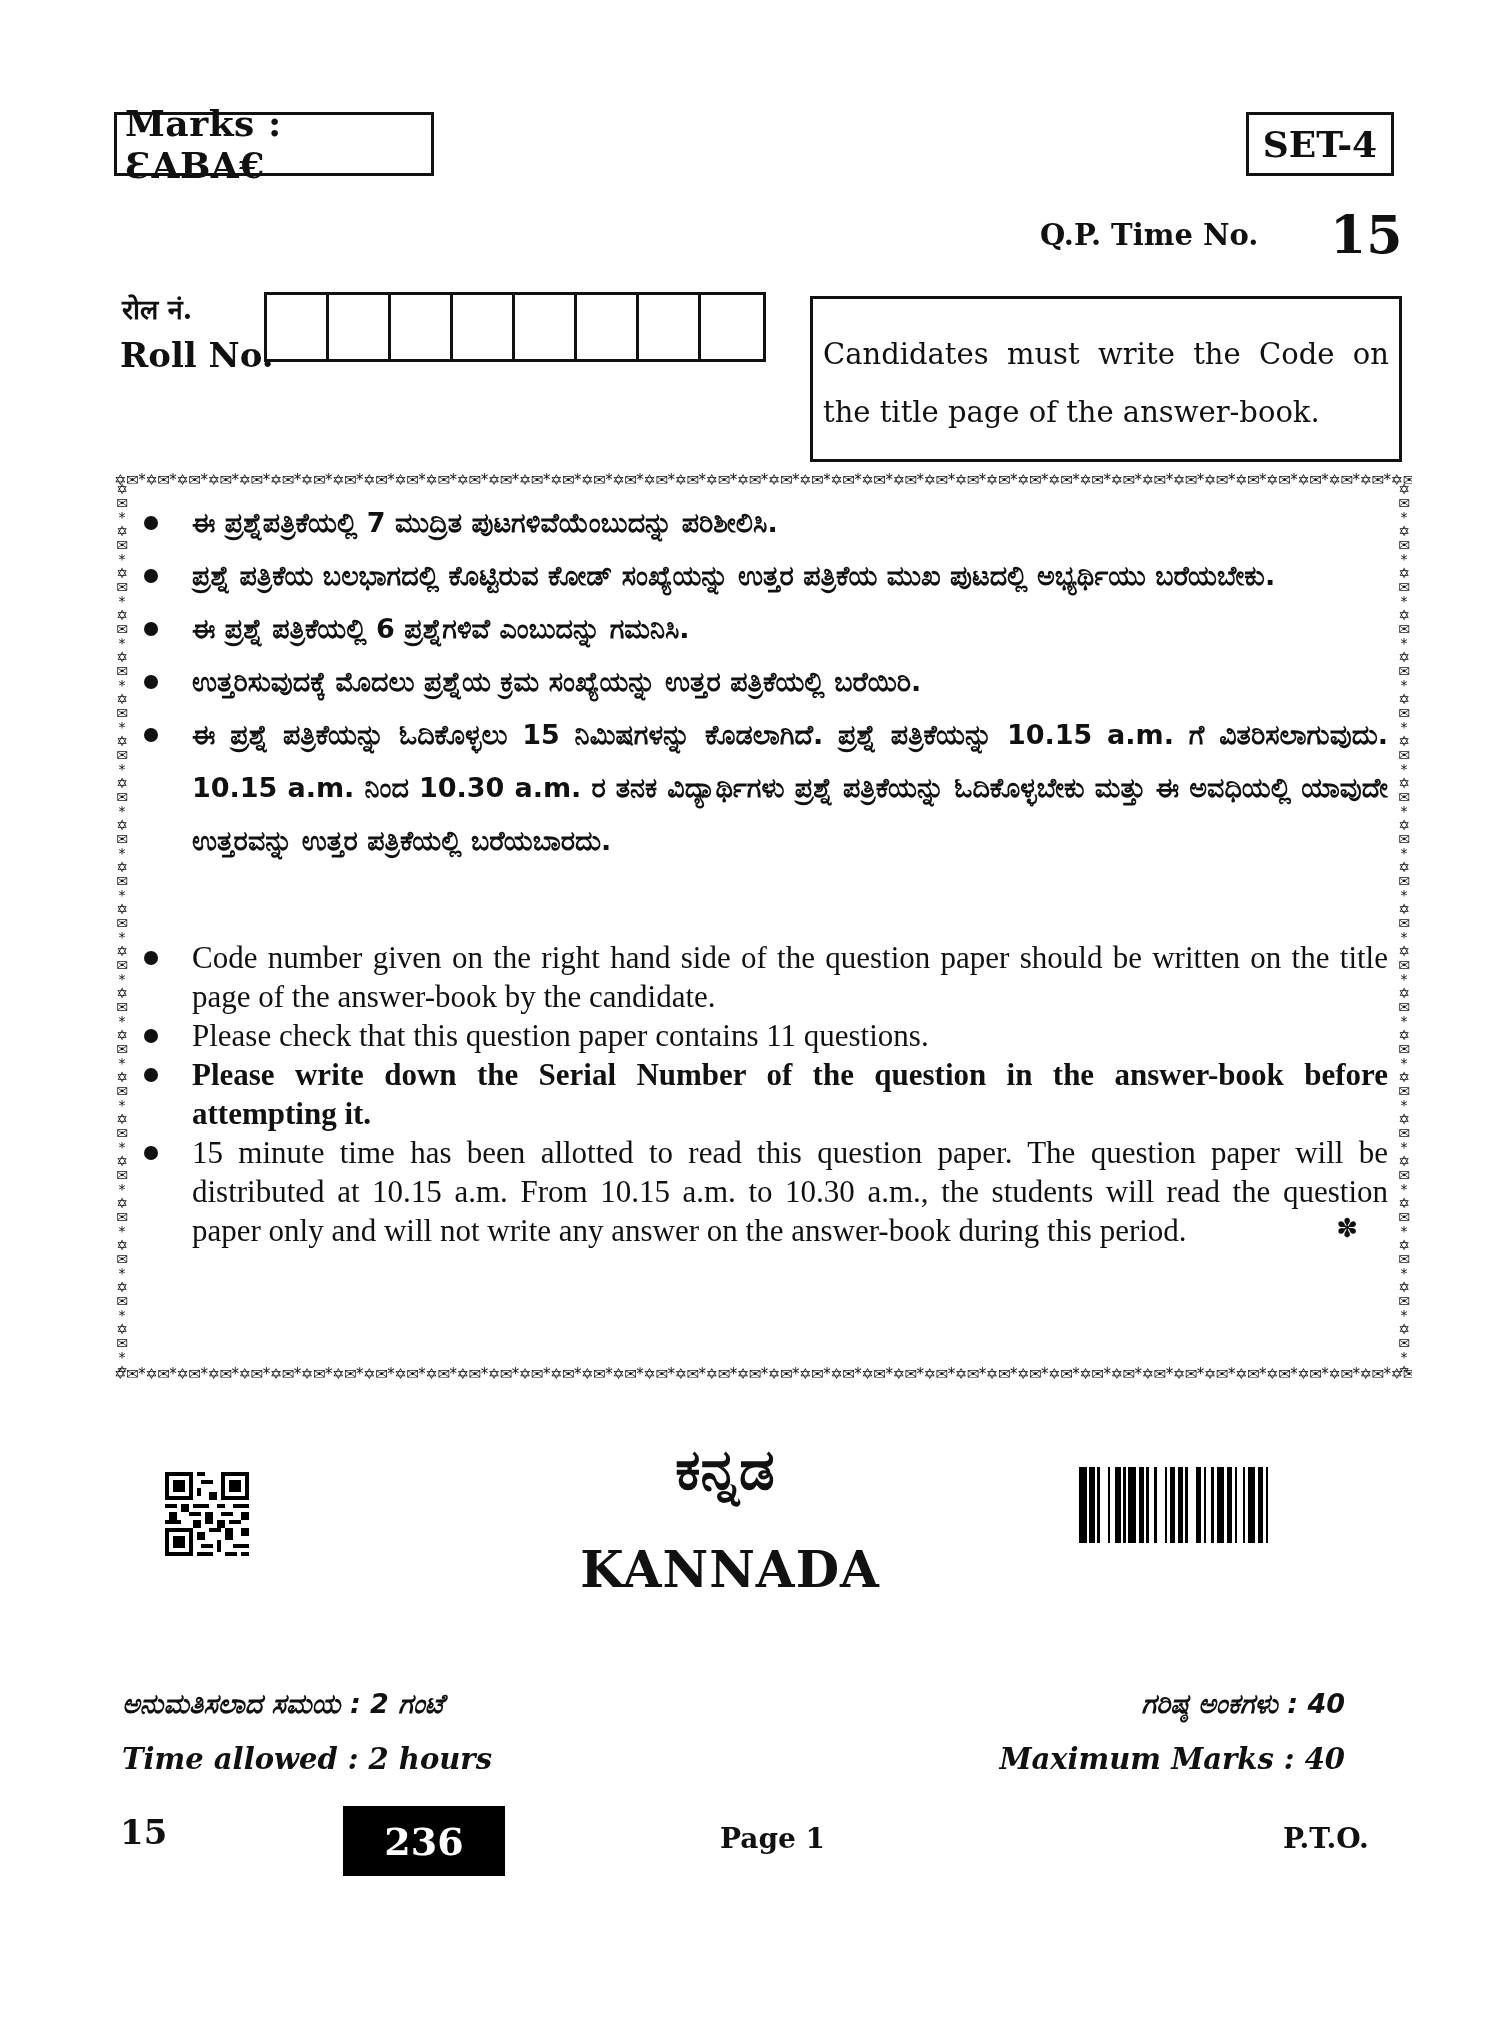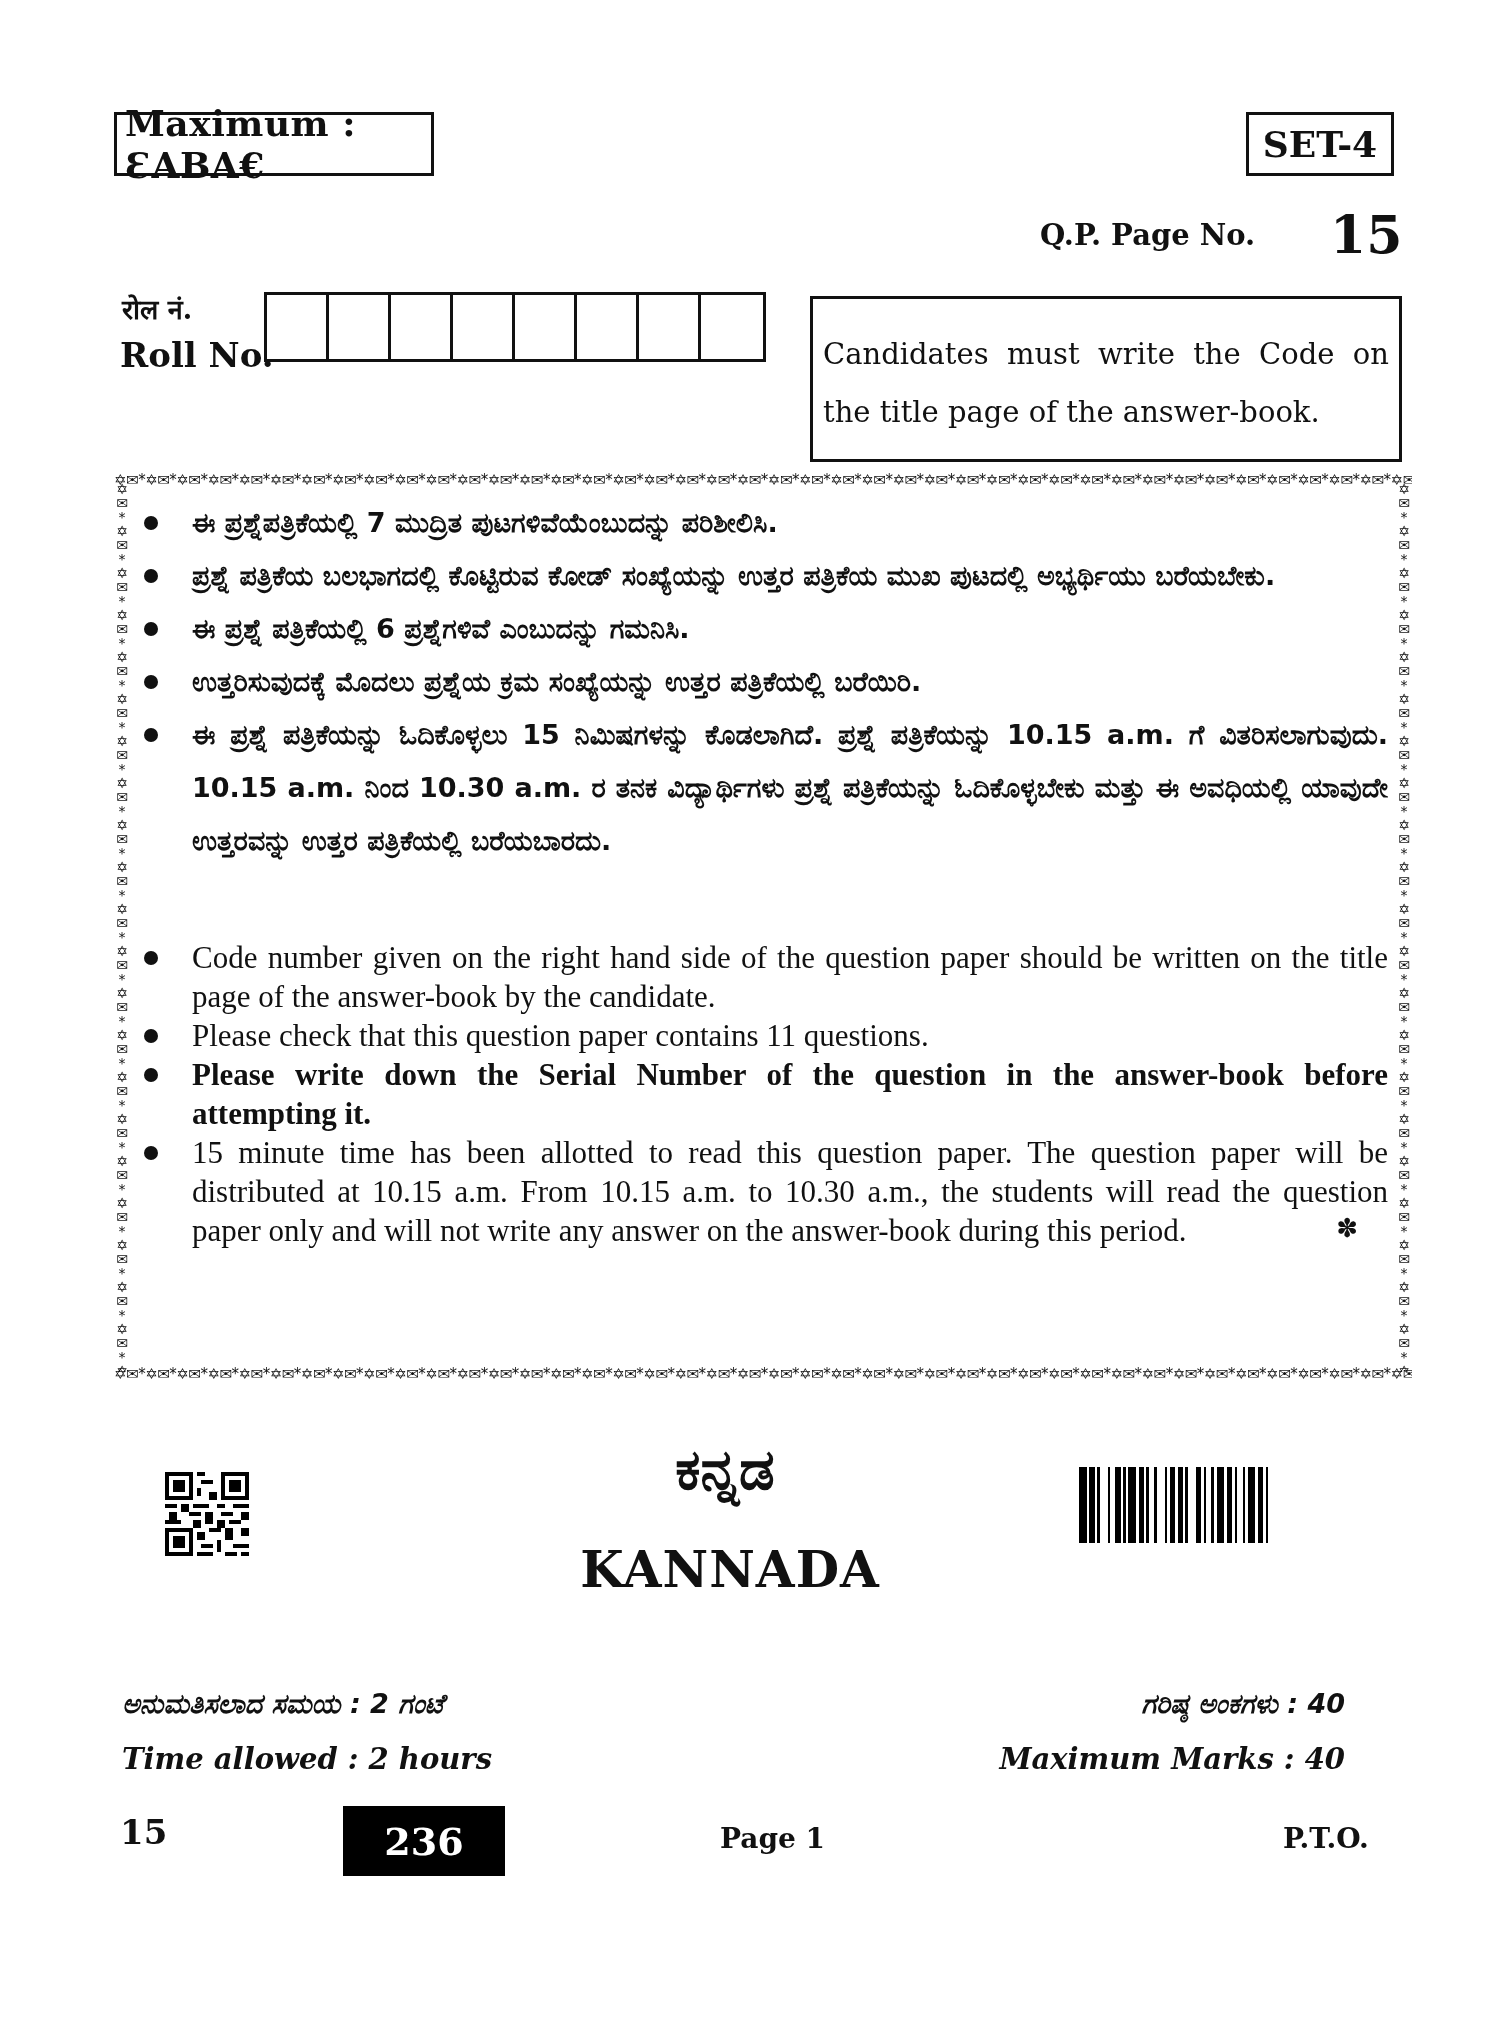--- a/index.html
+++ b/index.html
@@ -94,23 +94,23 @@
   .foot-box {
     left: 343px; top: 1806px; width: 162px; height: 70px; background: #000; color: #fff;
     display: flex; align-items: center; justify-content: center; font-weight: bold; font-size: 38px;
   }
   .foot-page { left: 720px; top: 1822px; font-weight: bold; font-size: 28px; }
   .foot-pto { left: 1283px; top: 1822px; font-weight: bold; font-size: 28px; }
 </style>
 </head>
 <body>
 
-<div class="abs series-box">Maximum : ƐABA€</div>
+<div class="abs series-box">Marks : ƐABA€</div>
 <div class="abs set-box">SET-4</div>
-<div class="abs qp-label">Q.P. Page No.</div>
+<div class="abs qp-label">Q.P. Time No.</div>
 <div class="abs qp-code">15</div>
 
 <div class="abs roll-hi">रोल नं.</div>
 <div class="abs roll-en">Roll No.</div>
 <div class="abs roll-boxes" id="roll-boxes">
     <div class="roll-cell"></div>
     <div class="roll-cell"></div>
     <div class="roll-cell"></div>
     <div class="roll-cell"></div>
     <div class="roll-cell"></div>

